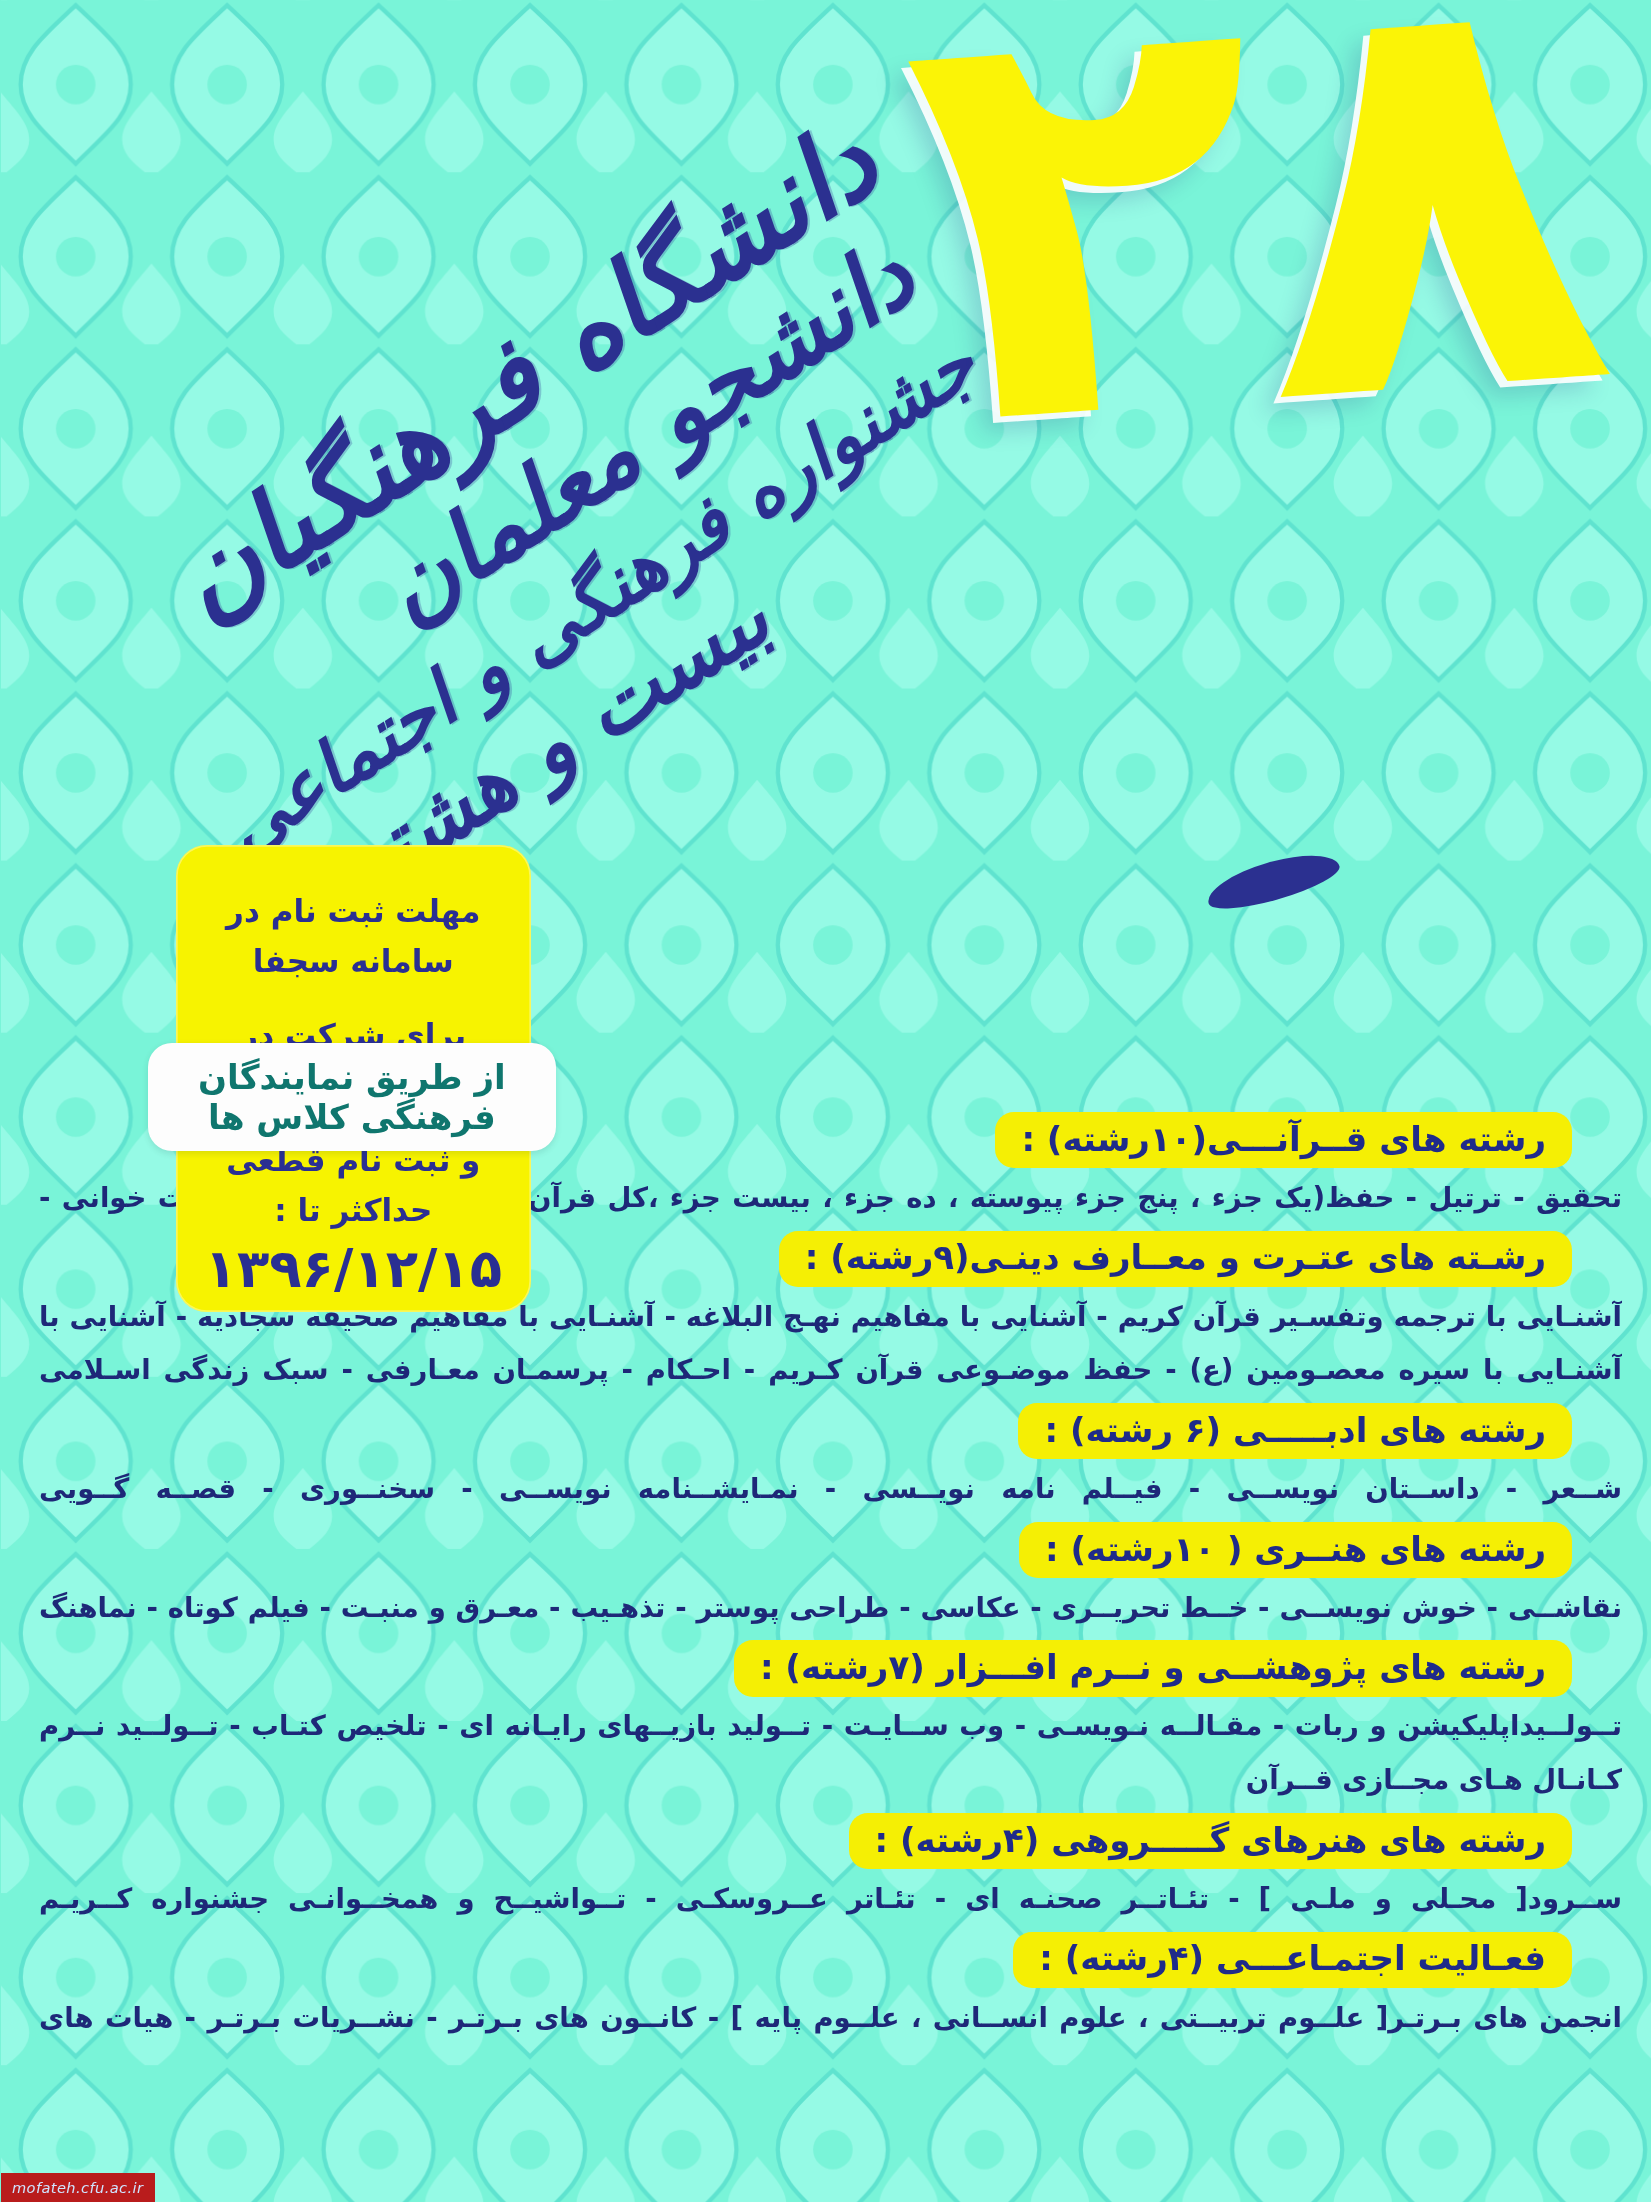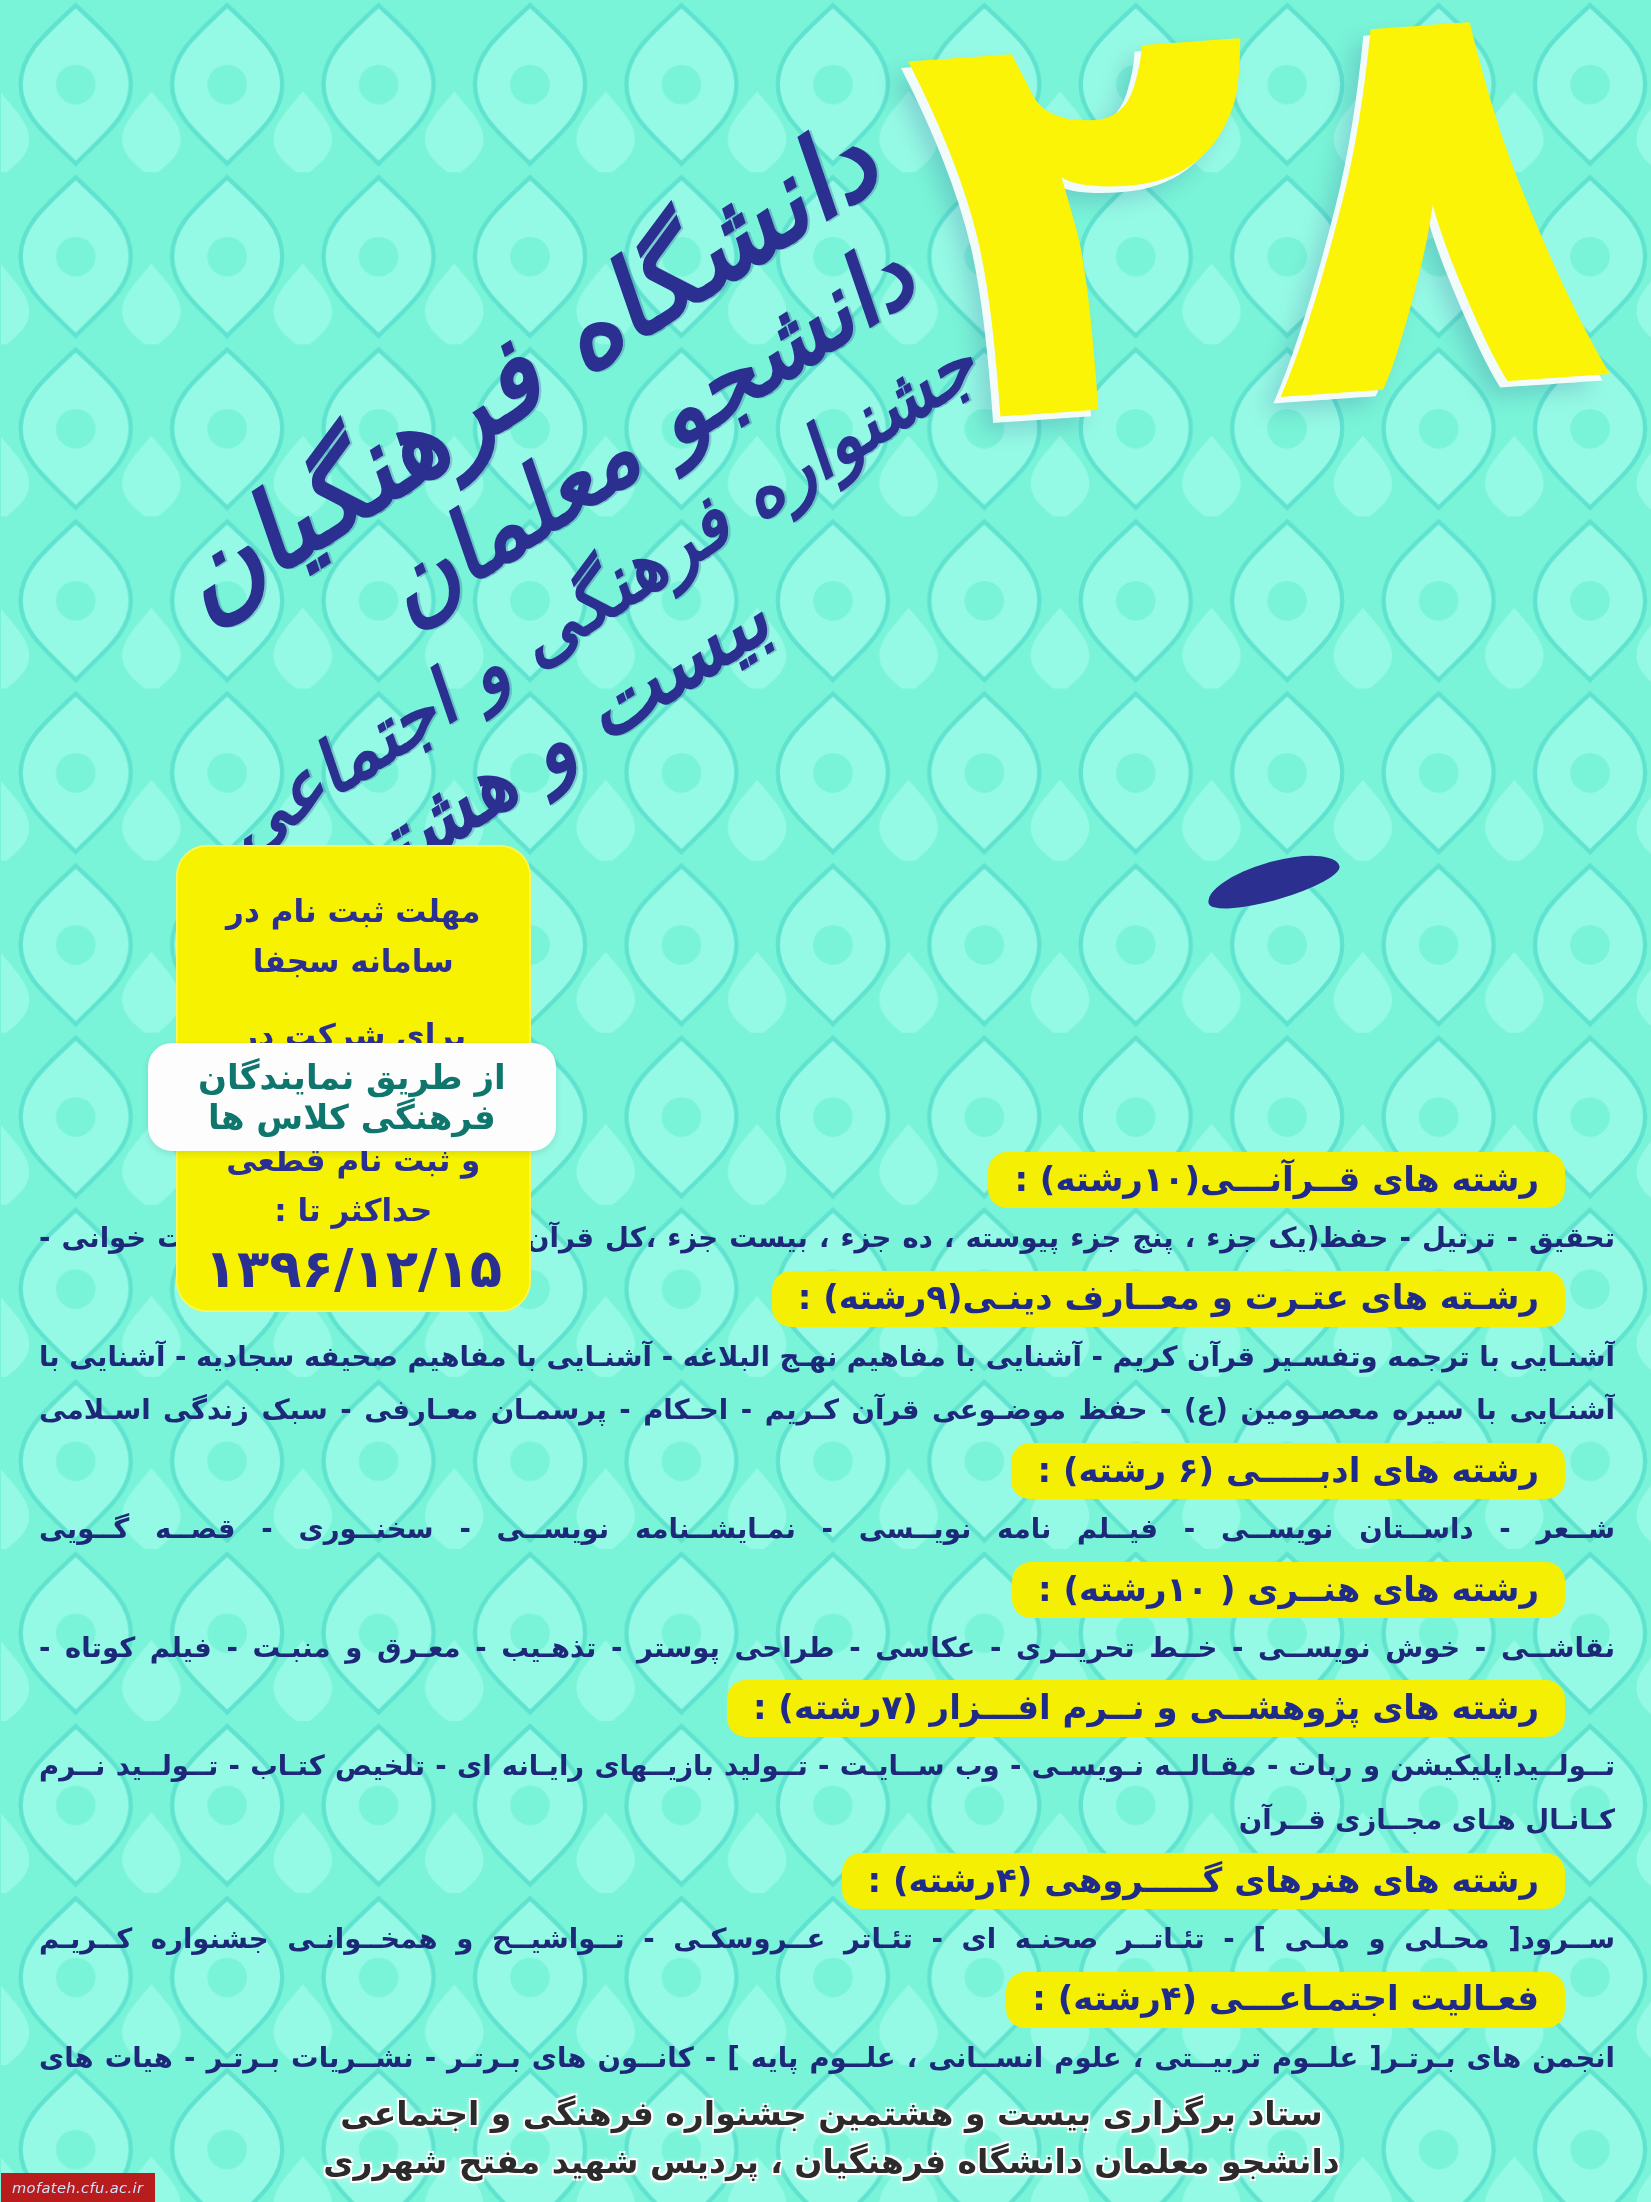--- a/index.html
+++ b/index.html
@@ -53,21 +53,21 @@
   
   .via-box{
     position:absolute;left:148px;top:1043px;width:394px;z-index:6;
     background:#fdfdfd;border-radius:24px;
     padding:13.8px 6.9px;text-align:center;
     color:#0f766e;font-weight:bold;font-size:34px;
     box-shadow:0 2.6px 6.9px rgba(20,60,60,.12);
   }
 
   
-  .content{position:absolute;left:39px;right:37px;top:1112px;z-index:4;margin-top:40px;}
+  .content{position:absolute;left:39px;right:30px;top:1112px;z-index:4;}
   .pill-row{text-align:right;padding-left:3.4px;padding-right:50px;margin-bottom:6.9px;}
   .pill{
     display:inline-block;background:#f5ef04;border-radius:19px;
     padding:7.7px 26px 9.5px;
     font-size:34px;font-weight:bold;color:#1f2b8a;line-height:1.15;
   }
   .item{
     direction:rtl;
     font-size:27.5px;font-weight:bold;color:#1e2878;
     line-height:40px;height:40px;overflow:hidden;
@@ -146,20 +146,16 @@
   <div class="pill-row"><span class="pill">رشته های پژوهشــی و نــرم افـــزار (۷رشته) :</span></div>
   <div class="item">تــولــیداپلیکیشن و ربات - مقـالــه نـویسـی - وب ســایـت - تــولید بازیــهای رایـانه ای - تلخیص کتـاب - تــولــید نــرم افــزار</div>
   <div class="item right">کـانـال هـای مجــازی قــرآن</div>
 
   <div class="pill-row"><span class="pill">رشته های هنرهای گـــــروهی (۴رشته) :</span></div>
   <div class="item">ســرود[ محـلی و ملـی ] - تئـاتــر صحنـه ای - تئـاتر عــروسکـی - تــواشیــح و همخــوانـی جشنواره کــریـم</div>
 
   <div class="pill-row"><span class="pill">فعـالیت اجتمـاعـــی (۴رشته) :</span></div>
   <div class="item">انجمن های بـرتـر[ علــوم تربیــتی ، علوم انســانی ، علــوم پایه ] - کانــون های بـرتـر - نشــریات بـرتـر - هیات های مــذهبــی</div>
 
-  <div class="footer">
-    <div>ستاد برگزاری بیست و هشتمین جشنواره فرهنگی و اجتماعی</div>
-    <div>دانشجو معلمان دانشگاه فرهنگیان ، پردیس شهید مفتح شهرری</div>
-  </div>
 </div>
 
 <div class="watermark">mofateh.cfu.ac.ir</div>
 
 
 </body></html>

